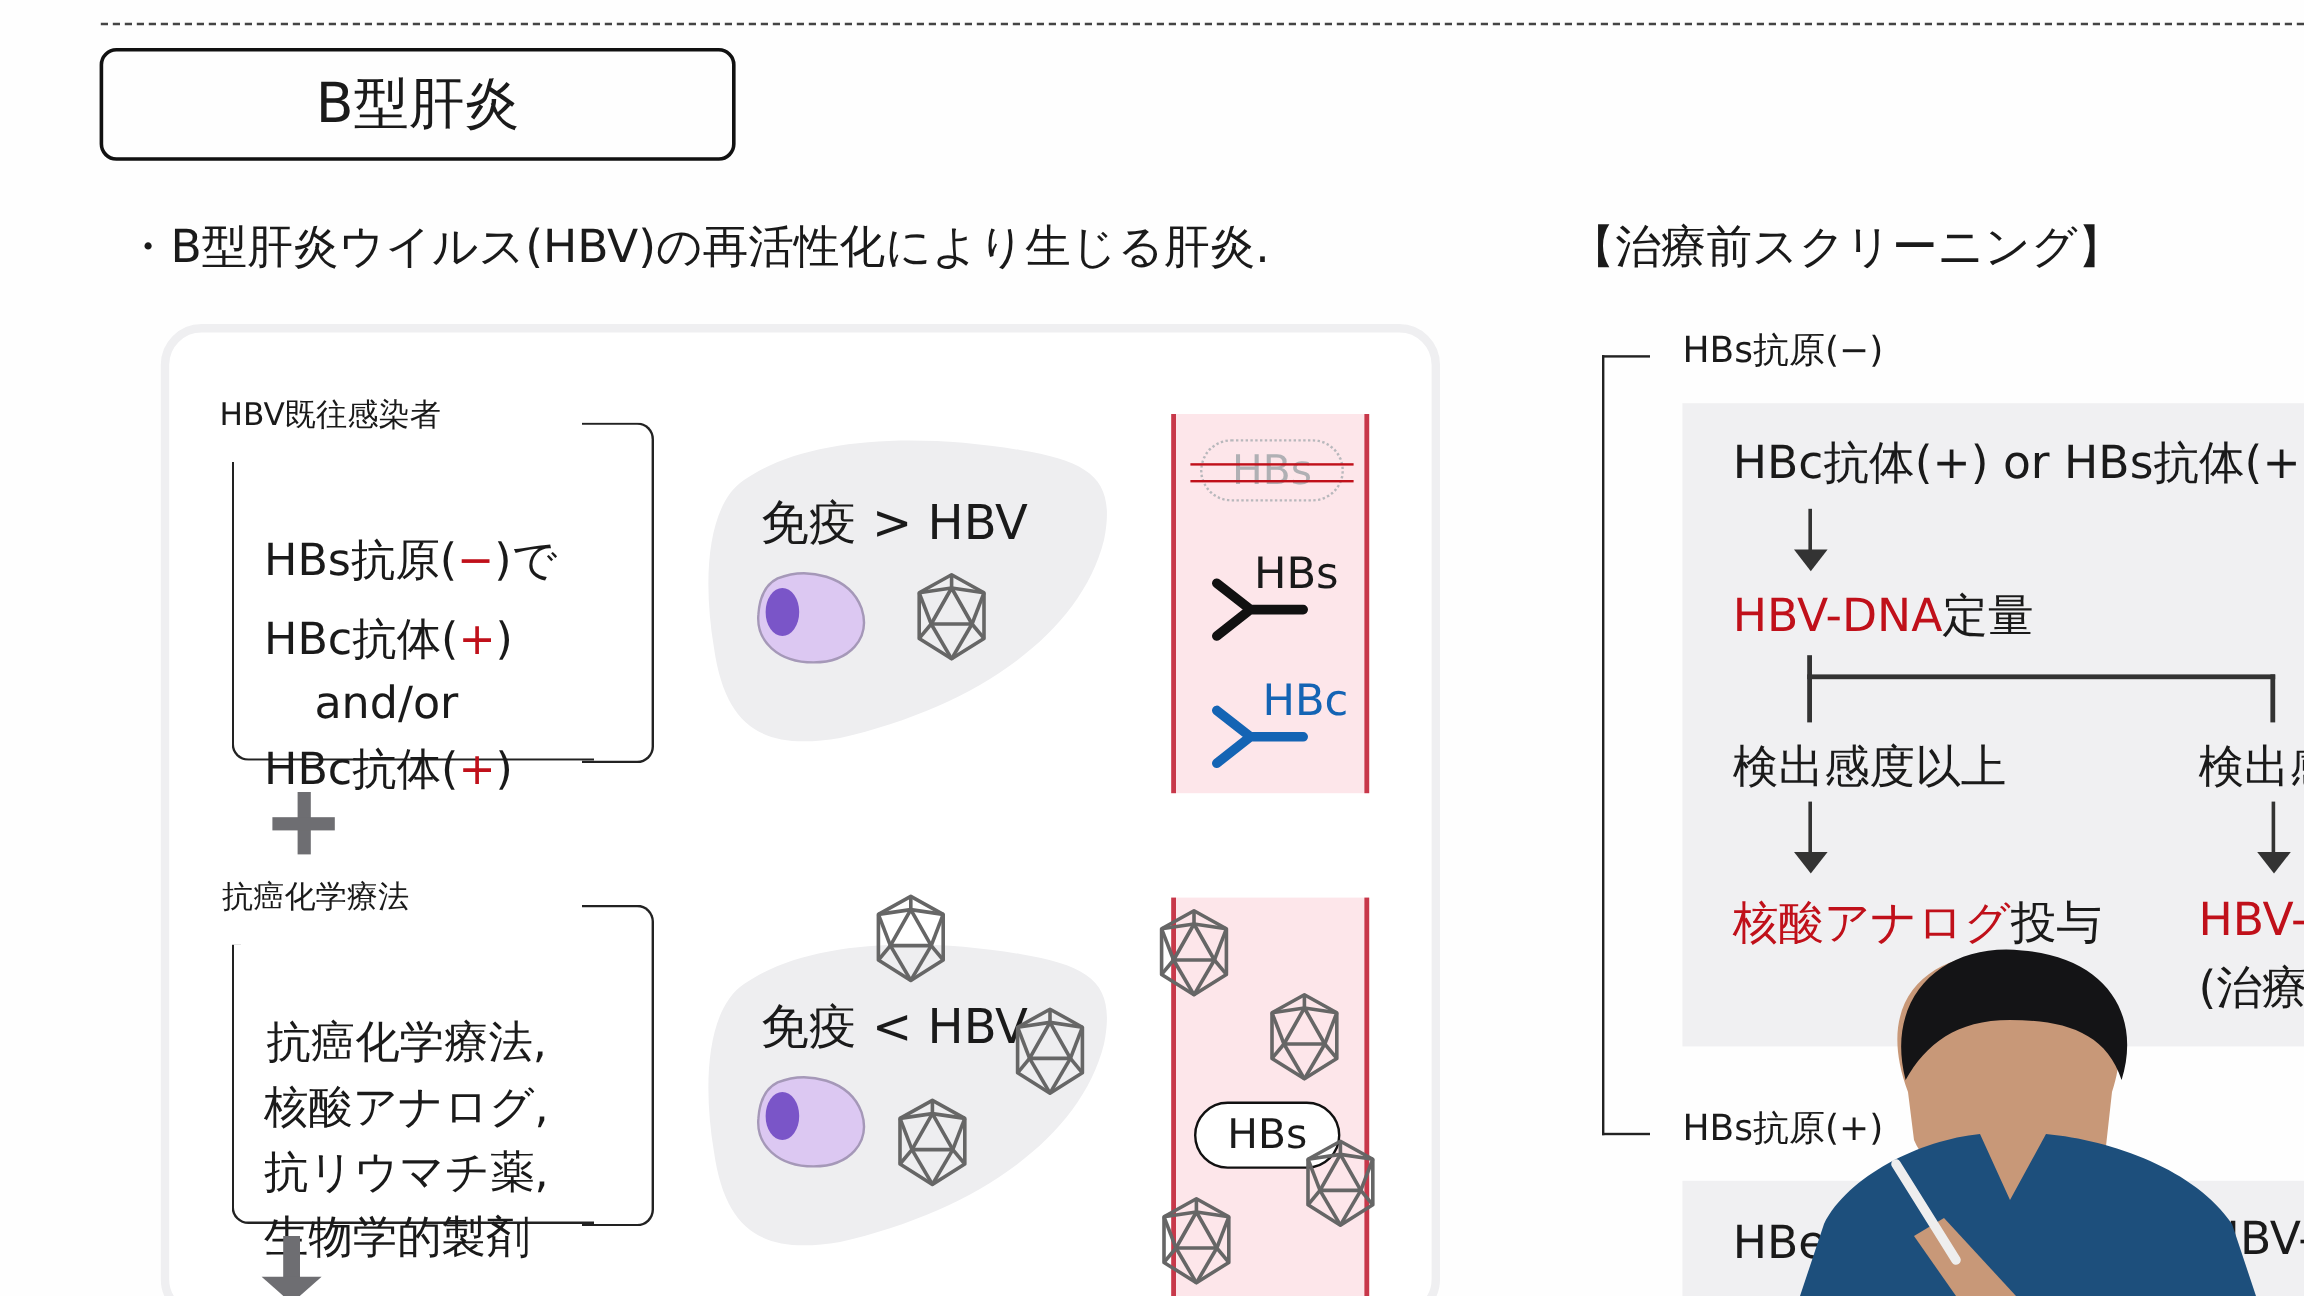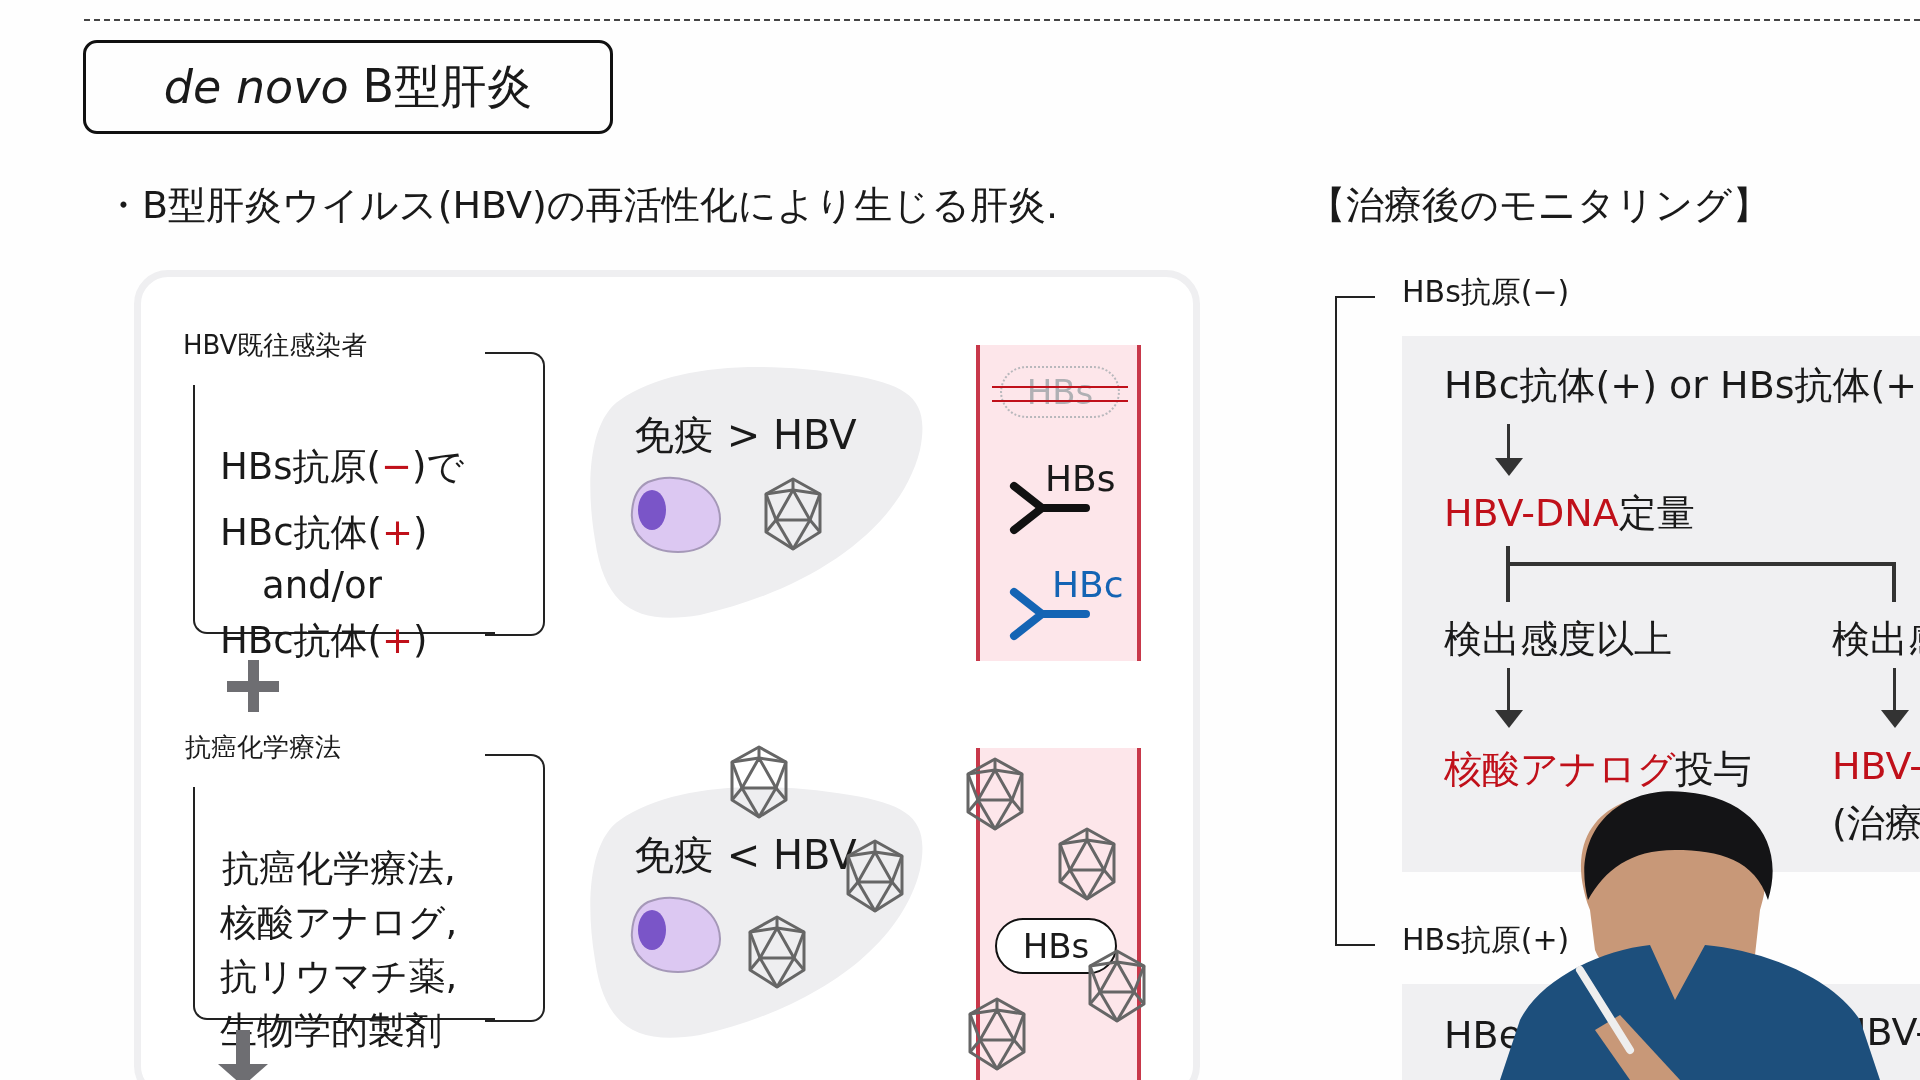--- a/index.html
+++ b/index.html
@@ -34,21 +34,20 @@
   .branch{border-top:4px solid #333;}
   .vstroke{width:4px;background:#333;}
   .person{left:1500px;top:790px;width:420px;height:290px;}
 </style>
 </head>
 <body>
 
 <div class="abs dashed-line"></div>
 
 <div class="abs title-box">
-  <span class="it">de novo</span>
   <span>B型肝炎</span>
 </div>
 
 <div class="abs bullet">・B型肝炎ウイルス(HBV)の再活性化により生じる肝炎.</div>
 
 <div class="abs panel"></div>
 
 <div class="abs group-title" style="left:183px;top:328px;">HBV既往感染者</div>
 <div class="abs" style="left:485px;top:352px;width:58px;height:280px;border-top:2px solid #222;border-right:2px solid #222;border-bottom:2px solid #222;border-radius:0 14px 14px 0;"></div>
 <div class="abs" style="left:193px;top:385px;width:300px;height:247px;border-left:2px solid #222;border-bottom:2px solid #222;border-radius:0 0 0 14px;"></div>
@@ -137,21 +136,21 @@
   </defs>
   <use href="#vir" x="728" y="744"></use>
   <use href="#vir" x="844" y="838"></use>
   <use href="#vir" x="746" y="914"></use>
   <use href="#vir" x="964" y="756"></use>
   <use href="#vir" x="1056" y="826"></use>
   <use href="#vir" x="1086" y="948"></use>
   <use href="#vir" x="966" y="996"></use>
 </svg>
 
-<div class="abs screen-title">【治療後のモニタリング】</div>
+<div class="abs screen-title">【治療前スクリーニング】</div>
 
 <div class="abs scr-bracket" style="left:1335px;top:296px;height:650px;"></div>
 <div class="abs scr-h" style="left:1335px;top:296px;width:40px;"></div>
 <div class="abs scr-h" style="left:1335px;top:944px;width:40px;"></div>
 <div class="abs scr-label" style="left:1402px;top:272px;">HBs抗原(−)</div>
 <div class="abs scr-label" style="left:1402px;top:920px;">HBs抗原(+)</div>
 
 <div class="abs gray-box" style="left:1402px;top:336px;width:518px;height:536px;"></div>
 <div class="abs flow-text" style="left:1444px;top:360px;">HBc抗体(+) or HBs抗体(+)</div>
 

